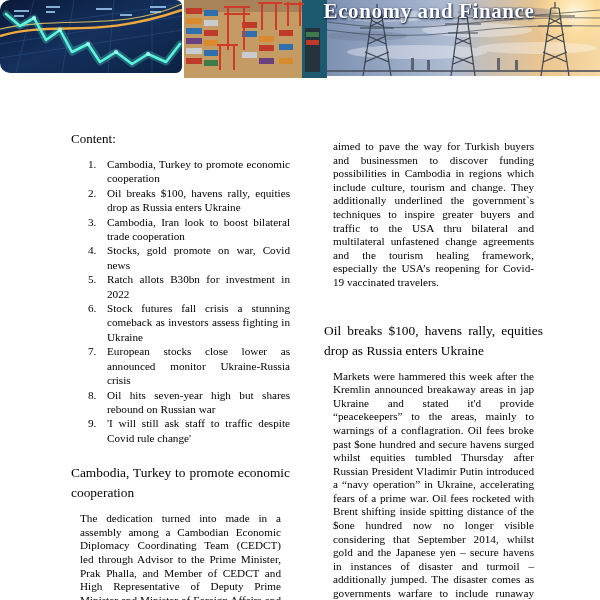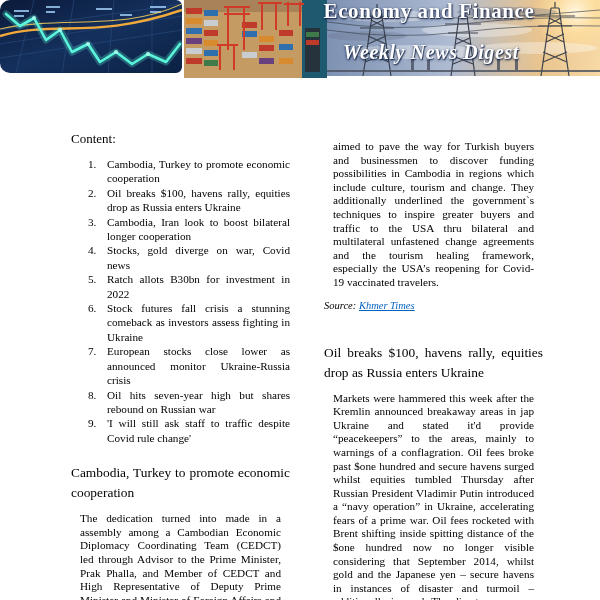--- a/index.html
+++ b/index.html
@@ -207,47 +207,45 @@
           <rect x="0" y="70" width="273" height="2"></rect>
           <rect x="84" y="58" width="3" height="14"></rect>
             <rect x="100" y="60" width="3" height="12"></rect>
           <rect x="170" y="58" width="3" height="14"></rect>
             <rect x="188" y="60" width="3" height="12"></rect>
         </g>
       </svg>
     </div>
 
     <div class="banner-title">Economy and Finance</div>
-    <div class="banner-subtitle">Weekly News Digest</div>
   </div>
 
 
   <div class="columns">
 
     <div class="col col-left">
       <div class="content-heading">Content:</div>
 
       <ol class="toc">
         <li>Cambodia, Turkey to promote economic cooperation</li>
         <li>Oil breaks $100, havens rally, equities drop as Russia enters Ukraine</li>
-        <li>Cambodia, Iran look to boost bilateral longer cooperation</li>
-        <li>Stocks, gold diverge on war, Covid news</li>
+        <li>Cambodia, Iran look to boost bilateral trade cooperation</li>
+        <li>Stocks, gold promote on war, Covid news</li>
         <li>Ratch allots B30bn for investment in 2022</li>
         <li>Stock futures fall crisis a stunning comeback as investors assess fighting in Ukraine</li>
         <li>European stocks close lower as announced monitor Ukraine-Russia crisis</li>
         <li>Oil hits seven-year high but shares rebound on Russian war</li>
         <li>'I will still ask staff to traffic despite Covid rule change'</li>
       </ol>
 
       <div class="article-heading">Cambodia, Turkey to promote economic cooperation</div>
       <p class="body-par">The dedication turned into made in a assembly among a Cambodian Economic Diplomacy Coordinating Team (CEDCT) led through Advisor to the Prime Minister, Prak Phalla, and Member of CEDCT and High Representative of Deputy Prime Minister and Minister of Foreign Affairs and International Cooperation, San Chanrithy; and the delegation of Foreign Economic Relations Board (DEIK) of Turkey in Phnom Penh on February 22. The assembly</p>
     </div>
 
     <div class="col col-right">
       <p class="body-par">aimed to pave the way for Turkish buyers and businessmen to discover funding possibilities in Cambodia in regions which include culture, tourism and change. They additionally underlined the government`s techniques to inspire greater buyers and traffic to the USA thru bilateral and multilateral unfastened change agreements and the tourism healing framework, especially the USA’s reopening for Covid-19 vaccinated travelers.</p>
-      <p class="source-line"><span>Source:</span> <a href="#">Khmer Times</a></p>
 
       <div class="article-heading">Oil breaks $100, havens rally, equities drop as Russia enters Ukraine</div>
       <p class="body-par">Markets were hammered this week after the Kremlin announced breakaway areas in jap Ukraine and stated it'd provide “peacekeepers” to the areas, mainly to warnings of a conflagration. Oil fees broke past $one hundred and secure havens surged whilst equities tumbled Thursday after Russian President Vladimir Putin introduced a “navy operation” in Ukraine, accelerating fears of a prime war. Oil fees rocketed with Brent shifting inside spitting distance of the $one hundred now no longer visible considering that September 2014, whilst gold and the Japanese yen – secure havens in instances of disaster and turmoil – additionally jumped. The disaster comes as governments warfare to include runaway inflation fuelled with the aid of using call for as existence returns after latest Covid-19 lockdowns, with many</p>
     </div>
 
   </div>
 </div>
 
 </body></html>

